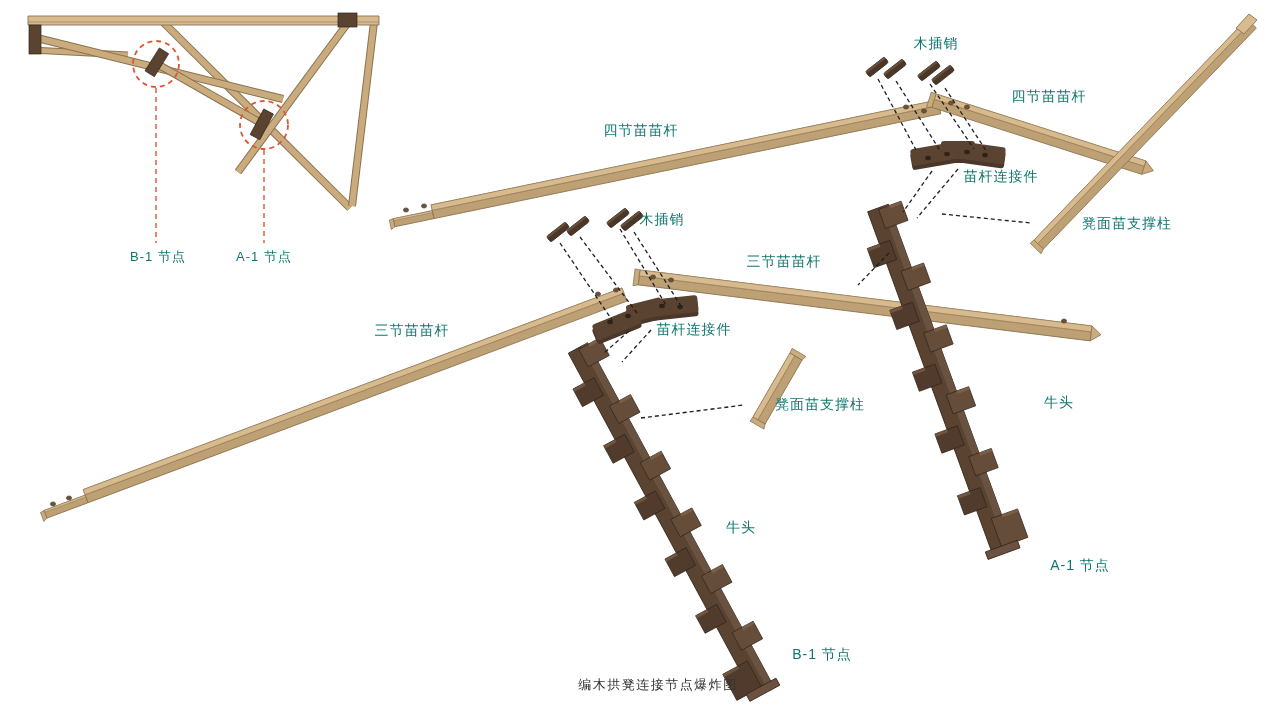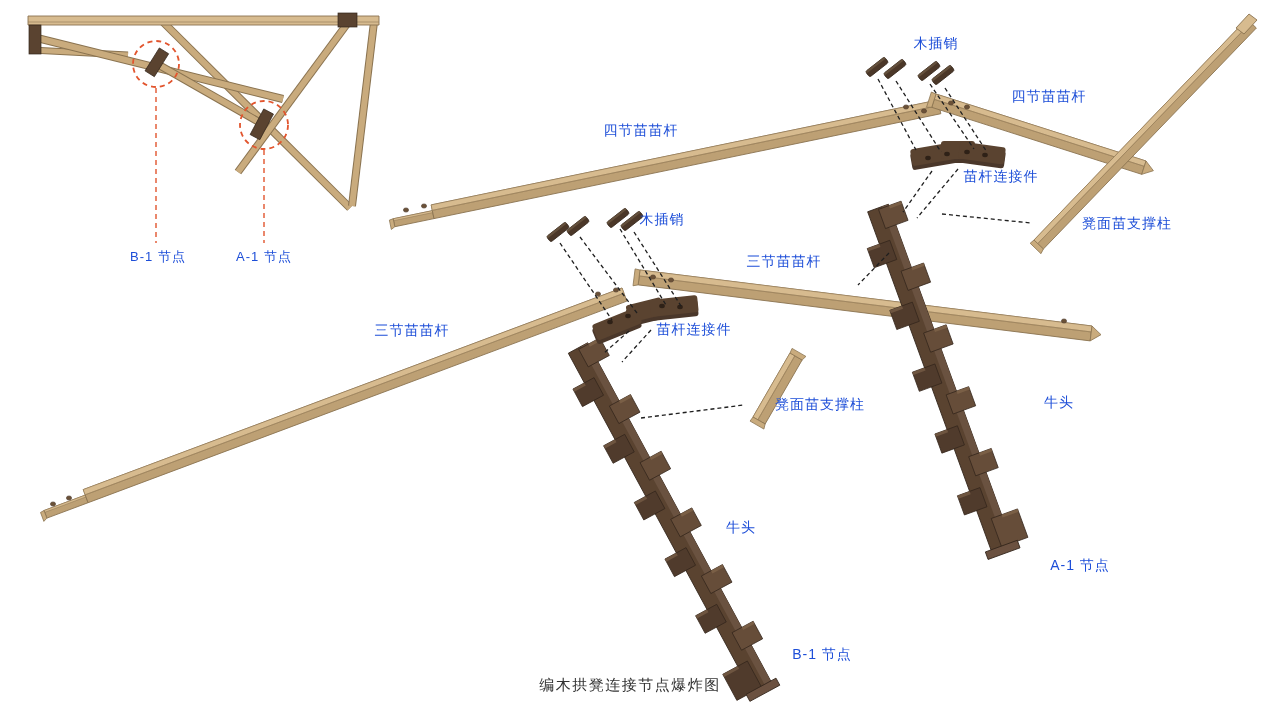--- a/index.html
+++ b/index.html
@@ -1,22 +1,22 @@
 <!DOCTYPE html>
 <html><head>
 <meta charset="utf-8">
 <style>
   html,body{margin:0;padding:0;background:#ffffff;}
   .stage{position:relative;width:1280px;height:719px;background:#ffffff;overflow:hidden;
          font-family:"Liberation Sans",sans-serif;}
   .stage svg{position:absolute;left:0;top:0;}
   .lbl{position:absolute;transform:translate(-50%,-50%);white-space:nowrap;
-       font-size:14px;color:#1d4ed8;letter-spacing:1px;}
+       font-size:14px;color:#0f766e;letter-spacing:1px;}
   .lbl.small{font-size:13px;}
-  .lbl.title{font-size:15px;letter-spacing:1.5px;color:#333;}
+  .lbl.title{font-size:13px;letter-spacing:1.5px;color:#333;margin-left:28px;}
 </style>
 </head>
 <body>
 
 <div class="stage">
   <svg id="scene" width="1280" height="719" viewBox="0 0 1280 719">
       <g>
         <line x1="31" y1="50" x2="128" y2="55" stroke="#8a7350" stroke-width="7"></line>
         <line x1="31" y1="50" x2="128" y2="55" stroke="#c9ab7d" stroke-width="5"></line>
         <line x1="162" y1="21" x2="350" y2="208" stroke="#8a7350" stroke-width="8"></line>

